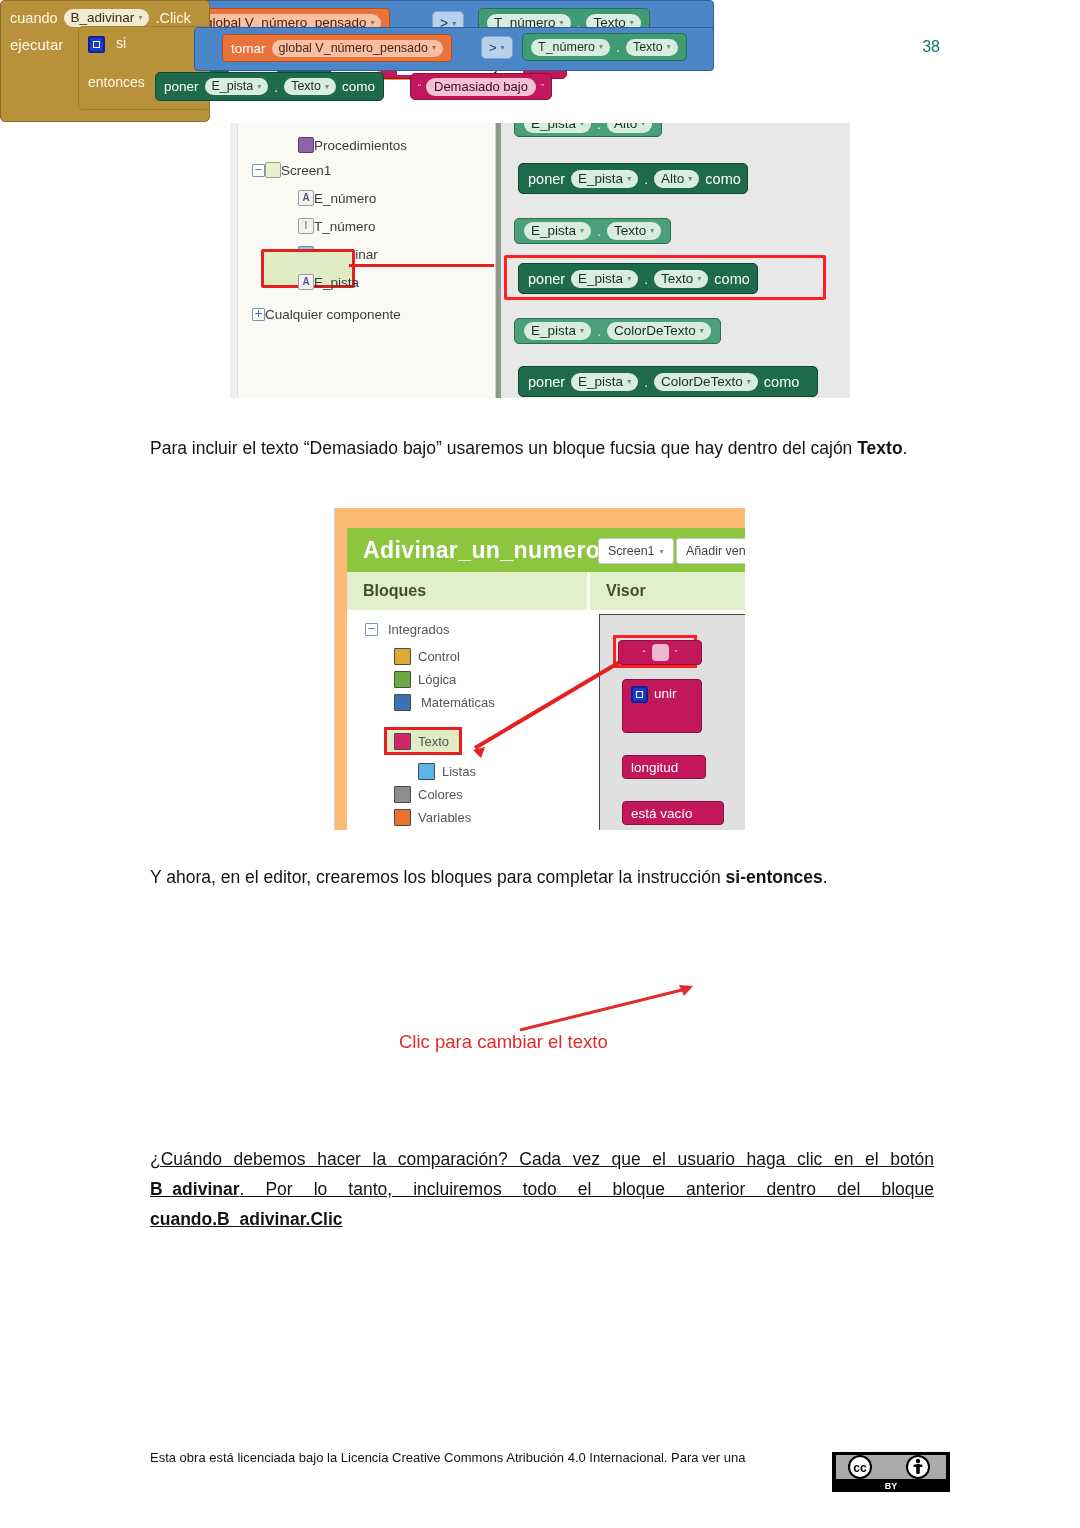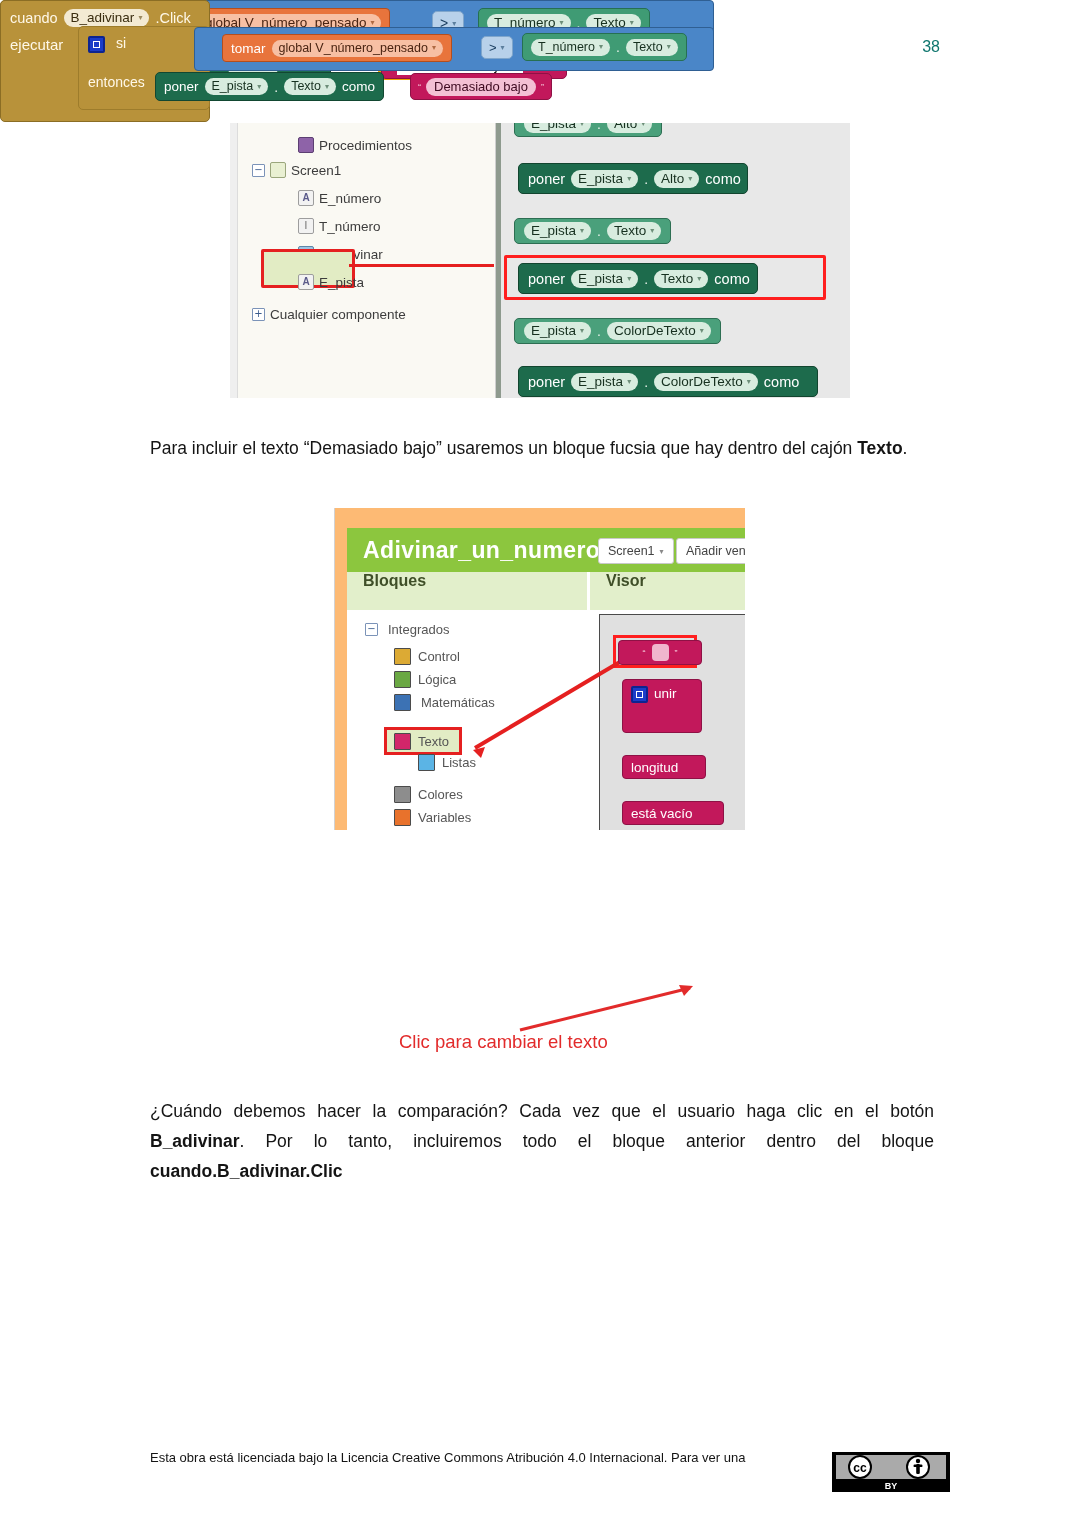--- a/index.html
+++ b/index.html
@@ -23,21 +23,21 @@
 
   
   .shot{position:absolute;overflow:hidden;background:#fff;}
 
   
   #figure-designer{left:230px;top:123px;width:620px;height:275px;background:#fafafa;}
   #fig1-tree{position:absolute;left:0;top:0;width:265px;height:275px;background:#faf9f3;
              border-right:1px solid #cfcfcf;}
   #fig1-tree-scroll{position:absolute;left:0;top:0;width:7px;height:275px;background:#efefef;
              border-right:1px solid #dcdcdc;}
-  .tree-row{position:absolute;height:22px;display:flex;align-items:center;gap:5px;
+  .tree-row{position:absolute;height:22px;display:flex;align-items:center;
             font-size:13.5px;color:#3c3c3c;white-space:nowrap;}
   .tree-toggle{width:11px;height:11px;border:1px solid #7b93b8;background:#fff;color:#3a5b8c;
             font-size:10px;line-height:9px;text-align:center;border-radius:1px;
             font-family:"DejaVu Sans",sans-serif;}
   .tree-ico{width:14px;height:14px;border:1px solid #9a9a9a;border-radius:2px;display:inline-block;}
   .ico-proc{background:#8e63a8;border-color:#5c3f72;}
   .ico-screen{background:#e9f0d2;border-color:#9aa67c;}
   .ico-label{background:#f2f2f2;border-color:#9d9d9d;color:#5a5a8a;font-size:10px;
              text-align:center;line-height:13px;font-weight:bold;}
   .ico-textbox{background:#f2f2f2;border-color:#9d9d9d;color:#6a6a6a;font-size:10px;
@@ -67,21 +67,21 @@
         border-left:1px solid #d2d2d2;}
   #be-topbar{position:absolute;left:12px;top:20px;width:398px;height:44px;background:#8cc63e;
         display:flex;align-items:center;}
   #be-project-name{color:#fff;font-size:23px;font-weight:bold;letter-spacing:.4px;margin-left:16px;}
   .be-btn{background:#fff;border:1px solid #c9c9c9;border-radius:3px;height:24px;
         display:flex;align-items:center;padding:0 9px;font-size:12.5px;color:#444;}
   #be-screen-select{position:absolute;left:263px;top:30px;}
   #be-add-screen{position:absolute;left:341px;top:30px;width:80px;overflow:hidden;}
   #be-panes{position:absolute;left:12px;top:64px;width:398px;height:258px;}
   .be-pane-head{position:absolute;top:0;height:38px;background:#e2efcb;
-        display:flex;align-items:flex-start;}
+        display:flex;align-items:center;}
   .be-pane-title{font-size:16px;color:#3f4f28;font-weight:bold;margin-left:16px;}
   #be-left-head{left:0;width:240px;border-right:3px solid #fff;}
   #be-right-head{left:243px;width:155px;}
   #be-left-body{position:absolute;left:0;top:38px;width:240px;height:220px;background:#fff;
         border-right:3px solid #fff;}
   #be-right-body{position:absolute;left:243px;top:38px;width:155px;height:220px;background:#fff;}
   #be-viewer-canvas{position:absolute;left:9px;top:4px;width:146px;height:216px;background:#e0e0e0;
         border:1px solid #4a4a4a;border-right:none;}
   .be-tree-row{position:absolute;display:flex;align-items:center;gap:7px;font-size:13px;color:#555;
         white-space:nowrap;}
@@ -326,21 +326,21 @@
           <span class="be-cat-swatch" style="background:#3c72b4;"></span>
           <span>Matemáticas</span>
         </div>
 
         <div id="be-cat-highlight"></div>
         <div class="be-tree-row" style="left:47px;top:123px;z-index:3;">
           <span class="be-cat-swatch" style="background:#d2266a;"></span>
           <span>Texto</span>
         </div>
 
-        <div class="be-tree-row" style="left:47px;top:144px;padding-left:24px;">
+        <div class="be-tree-row" style="left:47px;top:153px;padding-left:24px;">
           <span class="be-cat-swatch" style="background:#5bb4e5;"></span>
           <span>Listas</span>
         </div>
         <div class="be-tree-row" style="left:47px;top:176px;">
           <span class="be-cat-swatch" style="background:#8d8d8d;"></span>
           <span>Colores</span>
         </div>
         <div class="be-tree-row" style="left:47px;top:199px;">
           <span class="be-cat-swatch" style="background:#e8722c;"></span>
           <span>Variables</span>
@@ -375,20 +375,23 @@
       </div>
     </div>
 
     <svg id="be-arrow" viewBox="0 0 410 322">
       <line x1="140" y1="240" x2="300" y2="145" stroke="#e52020" stroke-width="4"></line>
       <polygon points="304,143 290,142 296,153" fill="#e52020"></polygon>
       <polygon points="138,242 150,239 146,250" fill="#e52020"></polygon>
     </svg>
   </div>
 
+  <div class="para" style="top:862px;">
+    <span>Y ahora, en el editor, crearemos los bloques para completar la instrucción </span><b>si-entonces</b><span>.</span>
+  </div>
 
   <div id="figure-if-then">
 
     <div class="gold"></div>
     <div style="position:absolute;left:10px;top:8px;width:13px;height:13px;background:#1b3cc8;border:2px solid #0d2490;border-radius:2px;display:flex;align-items:center;justify-content:center;">
         <i style="width:5px;height:5px;border:1.5px solid #fff;display:block;"></i>
       </div>
     <span class="gold-label" style="left:38px;top:7px;">si</span>
     <span class="gold-label" style="left:6px;top:48px;">entonces</span>
 
@@ -440,21 +443,21 @@
       <span class="pink-quote">”</span>
     </div>
   </div>
 
   <svg id="annot-line" viewBox="0 0 1080 1528">
     <line x1="520" y1="1030" x2="690" y2="988" stroke="#e22b2b" stroke-width="3"></line>
     <polygon points="693,986 679,985 684,996" fill="#e22b2b"></polygon>
   </svg>
   <div id="annot-clic">Clic para cambiar el texto</div>
 
-  <div class="para" style="top:1096px;">
+  <div class="para" style="top:1144px;text-decoration:underline;">
     <span>¿Cuándo debemos hacer la comparación? Cada vez que el usuario haga clic en el botón </span><b>B_adivinar</b><span>. Por lo tanto, incluiremos todo el bloque anterior dentro del bloque </span><b>cuando.B_adivinar.Clic</b>
   </div>
 
   <div id="figure-when-click">
 
     <div id="fwc-outer"></div>
     <div style="position:absolute;left:10px;top:9px;display:flex;align-items:center;gap:6px;color:#fff8e8;font-size:14.5px;">
       <span>cuando</span>
       <span class="gold-pill">
         <span>B_adivinar</span>

